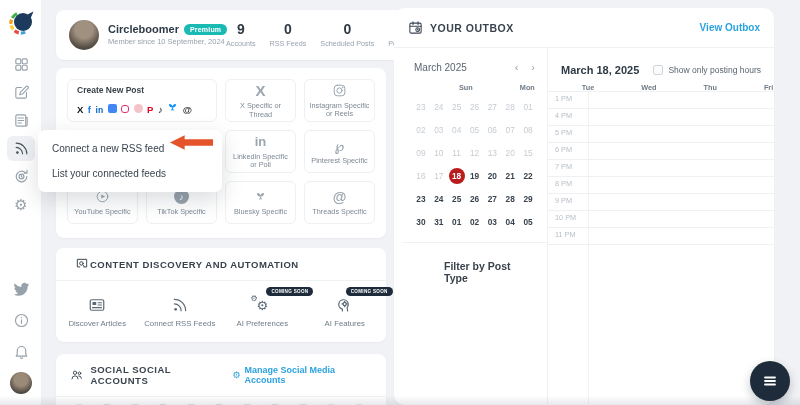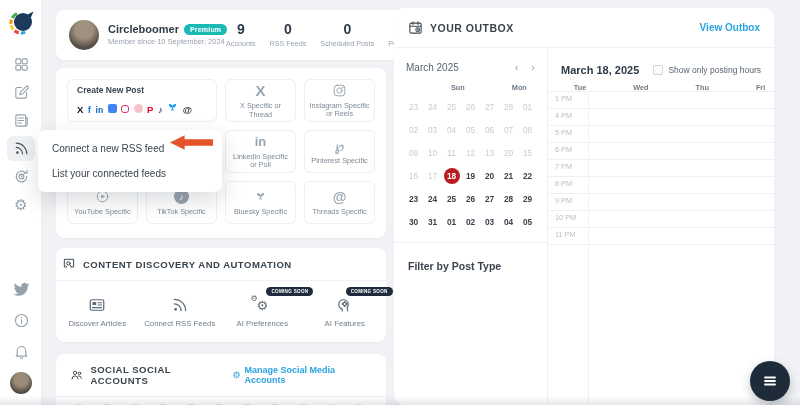--- a/index.html
+++ b/index.html
@@ -48,21 +48,21 @@
   .circbadge{width:15px;height:15px;border-radius:50%;background:#98a3ad;color:#fff;display:inline-flex;align-items:center;justify-content:center;font-size:9px;}
 
   
   #rss-dropdown{position:absolute;left:38px;top:130px;width:184px;background:#fff;border-radius:7px;
     box-shadow:0 8px 22px rgba(25,35,48,.16);z-index:30;padding:6px 0;}
   .dd-item{height:25px;display:flex;align-items:center;padding-left:14px;font-size:10px;color:#39434d;cursor:pointer;position:relative;}
   .dd-arrow{position:absolute;right:7px;top:3px;width:47px;height:19px;}
 
   
   #discovery-card{left:56px;top:248px;width:330px;height:94px;}
-  .sec-head{display:flex;align-items:center;gap:7px;padding:9px 6px;border-bottom:1px solid #f0f1f3;}
+  .sec-head{display:flex;align-items:center;gap:1px;padding:9px 19px;border-bottom:1px solid #f0f1f3;}
   .sec-head svg{width:14px;height:14px;color:#3a4650;}
   .sec-title{font-size:9.5px;font-weight:700;letter-spacing:.5px;color:#39434d;}
   #discovery-items{display:flex;height:61px;align-items:center;}
   .disc-item{flex:1;display:flex;flex-direction:column;align-items:center;justify-content:center;gap:4px;cursor:pointer;color:#5c6974;}
   .disc-ic{position:relative;height:20px;display:flex;align-items:center;justify-content:center;}
   .disc-ic svg{width:18px;height:18px;}
   .gears{font-size:13px;line-height:1;position:relative;}
   .gears i{font-style:normal;font-size:8px;position:absolute;left:-6px;top:-4px;}
   .soon{position:absolute;top:-8px;left:10px;background:#1d2b3a;color:#fff;font-size:4.6px;font-weight:700;
     letter-spacing:.3px;padding:2px 5px;border-radius:6px;white-space:nowrap;}
@@ -75,33 +75,33 @@
   #manage-link .uni{font-size:9px;}
   #social-avatars{display:flex;gap:6px;padding:7px 12px 0;}
   .s-avatar{width:22px;height:22px;border-radius:50%;flex:none;cursor:pointer;border:1px solid #e6e8eb;}
 
   
   #outbox{left:394px;top:8px;width:380px;height:397px;border-radius:10px;}
   #outbox-head{height:40px;display:flex;align-items:center;gap:7px;padding:0 14px;border-bottom:1px solid #f0f1f3;}
   #outbox-head svg{width:15px;height:15px;color:#3a4650;}
   #view-outbox{margin-left:auto;font-size:10px;font-weight:700;color:#2ba3e0;cursor:pointer;}
   #outbox-body{display:flex;height:356px;}
-  #cal-col{width:154px;border-right:1px solid #f0f1f3;flex:none;}
+  #cal-col{width:154px;border-right:1px solid #f0f1f3;flex:none;padding-left:8px;}
   #cal-body{height:195px;border-bottom:1px solid #f0f1f3;padding:0 10px;}
   #month-row{display:flex;align-items:center;padding:13px 2px 7px;}
   #month-label{font-size:10px;color:#5a6570;}
   .cal-nav{margin-left:auto;display:flex;gap:13px;color:#98a2ac;font-size:11px;}
   .cal-nav span{cursor:pointer;}
   #weekday-row,#calendar-days{display:grid;grid-template-columns:repeat(7,1fr);}
   #weekday-row div{font-size:7.3px;font-weight:700;color:#6f7b86;text-align:center;height:15px;line-height:15px;margin-left:47px;}
   #calendar-days .day{height:23px;display:flex;align-items:center;justify-content:center;font-size:8.3px;cursor:pointer;}
   .day.muted{color:#c6ccd2;}
   .day.normal{color:#39434d;font-weight:700;}
   .day .sel{width:16px;height:16px;border-radius:50%;background:#b91c1c;color:#fff;display:flex;align-items:center;justify-content:center;font-weight:700;}
-  #filter-title{padding:17px 14px;font-size:10.5px;font-weight:700;color:#39434d;}
+  #filter-title{padding:17px 14px;font-size:10.5px;font-weight:700;color:#39434d;margin-left:28px;}
   #day-col{flex:1;position:relative;}
   #day-head{height:44px;display:flex;align-items:center;padding:0 13px;border-bottom:1px solid #f0f1f3;}
   #day-date{font-size:11px;font-weight:700;color:#2e3a45;}
   #posting-toggle{margin-left:auto;display:flex;align-items:center;gap:5px;cursor:pointer;}
   #posting-checkbox{width:10px;height:10px;border:1px solid #cfd6db;border-radius:2px;background:#fbfcfd;}
   #posting-label{font-size:8.5px;color:#5a6570;}
   .hour-row{height:17px;border-bottom:1px solid #eef0f2;display:flex;cursor:pointer;}
   .hour-label{width:40px;font-size:7.3px;color:#b9c0c7;padding:2px 0 0 7px;flex:none;}
   #gutter-line{position:absolute;left:40px;top:44px;bottom:0;width:1px;background:#f0f2f4;}
 

